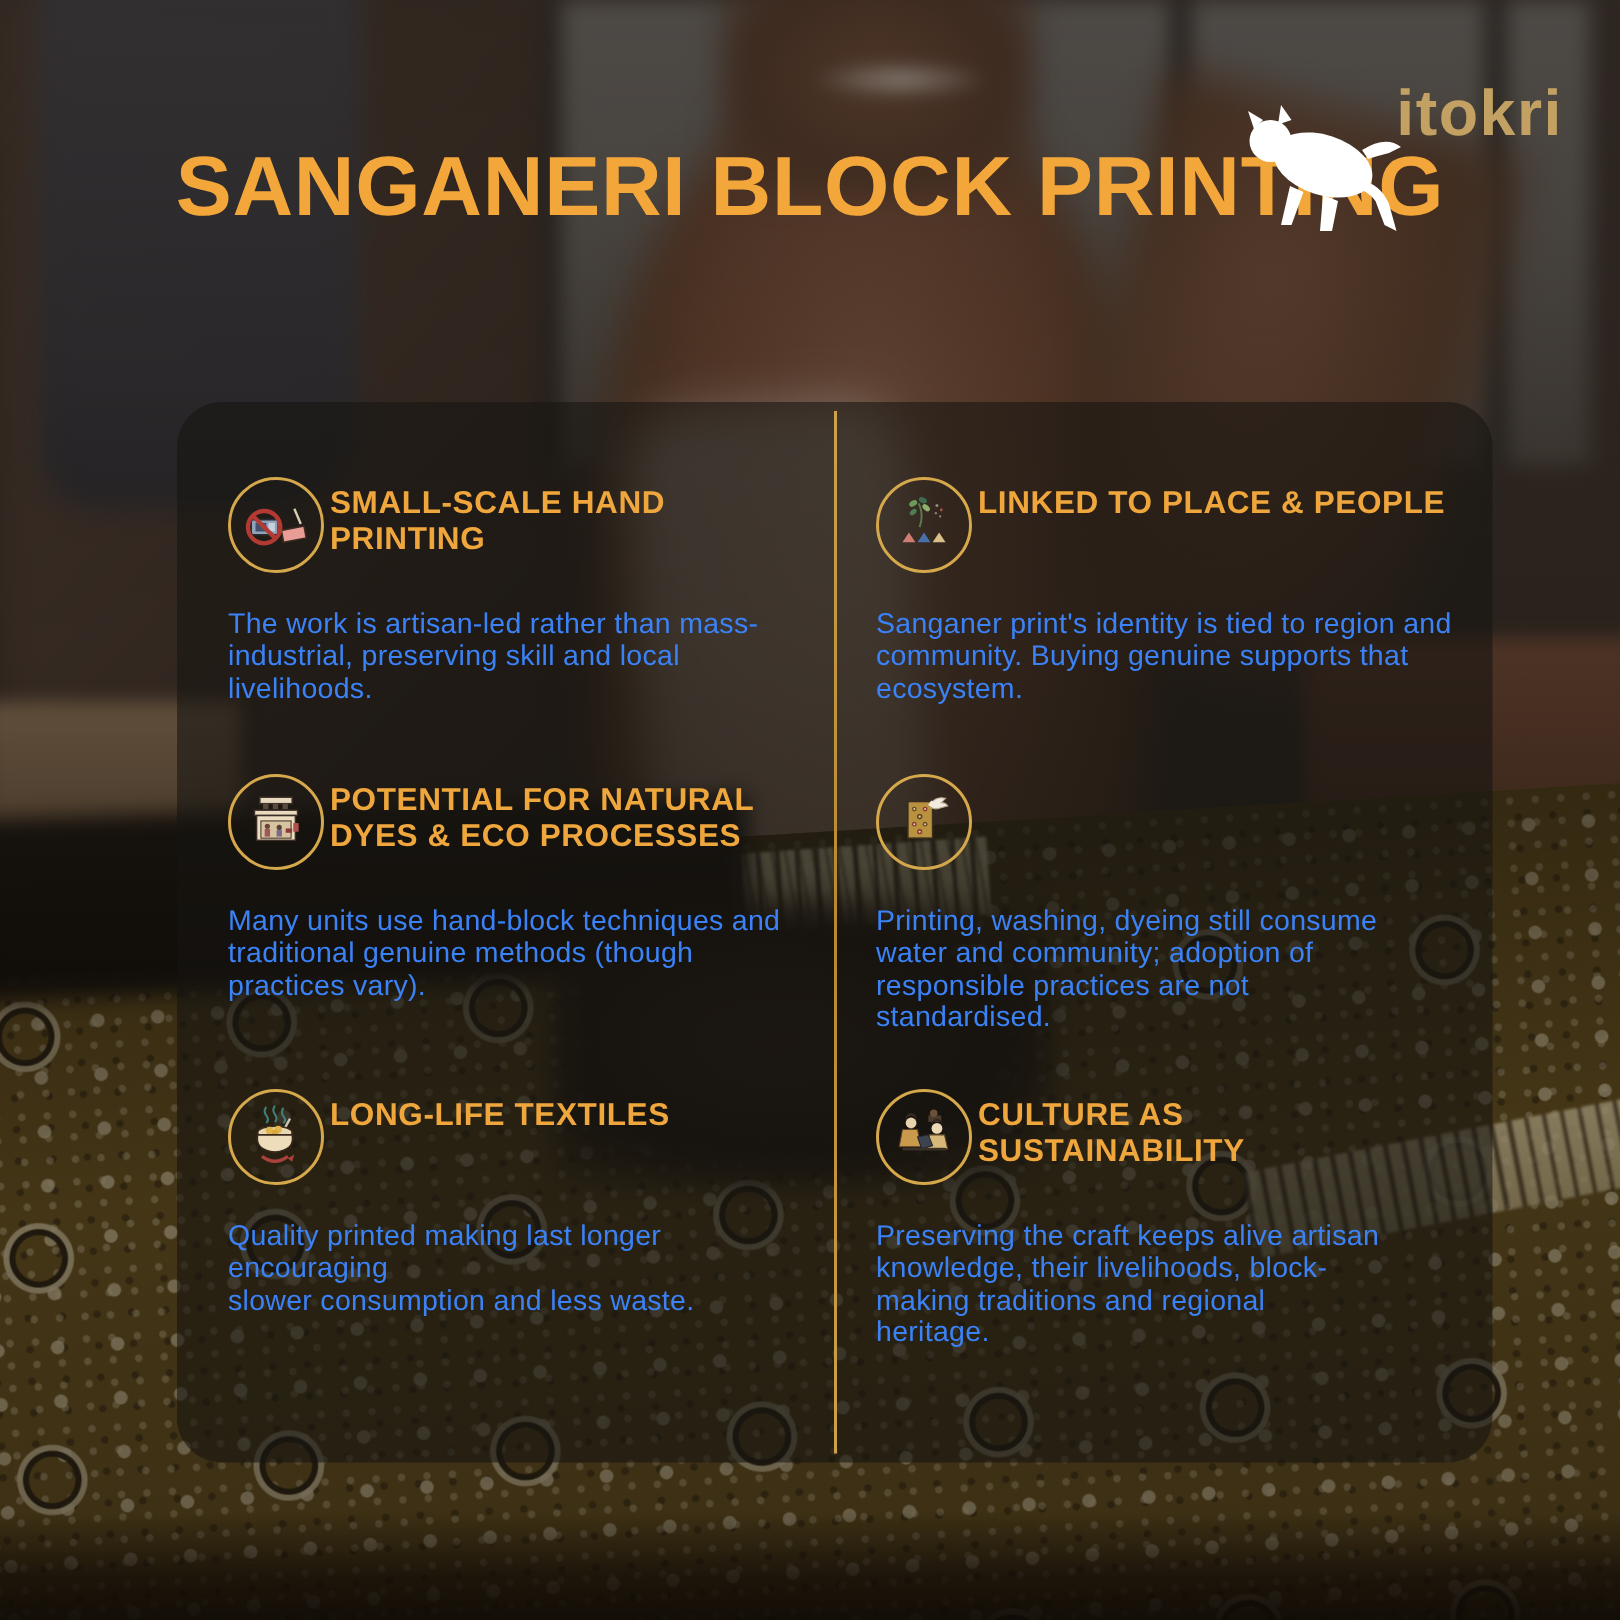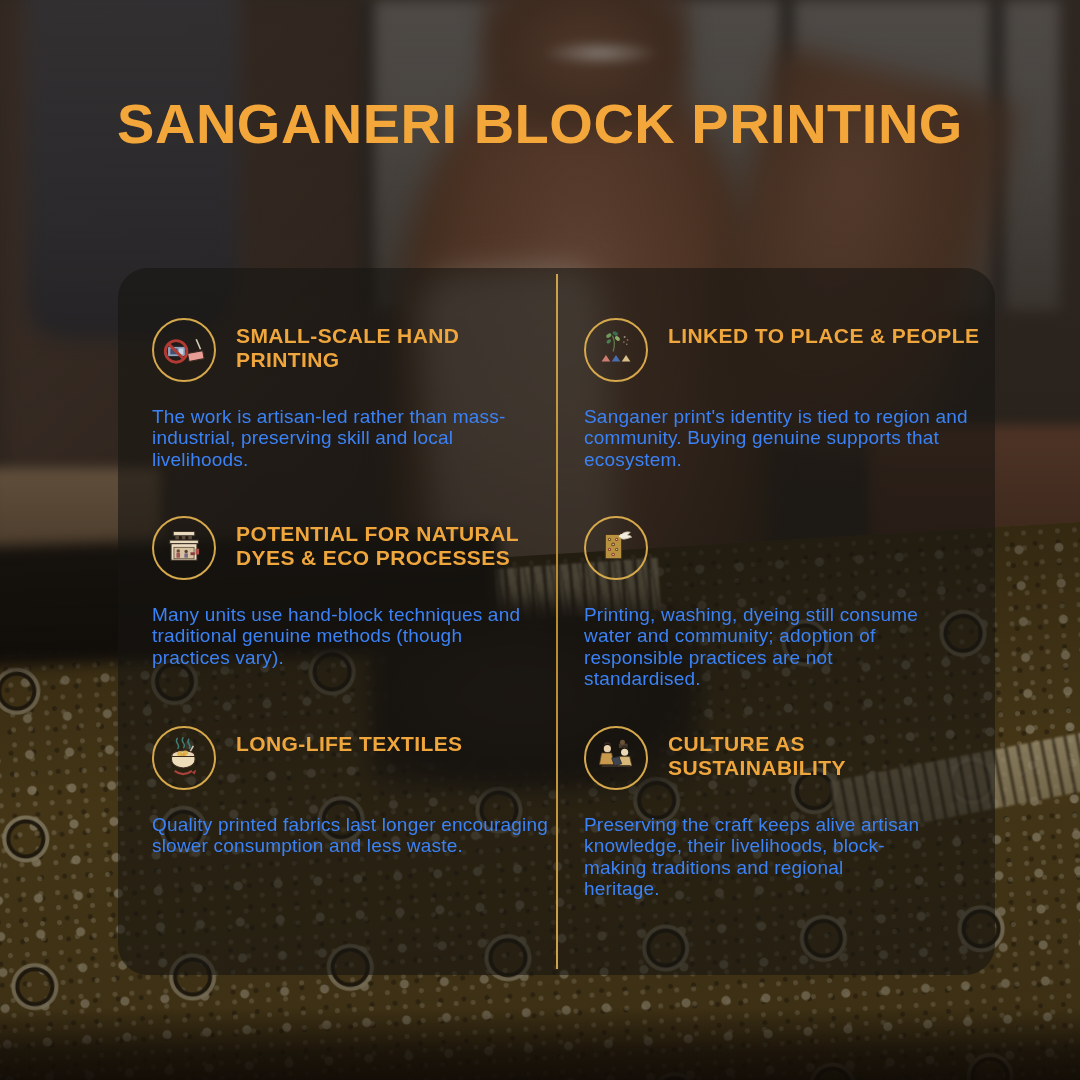--- a/index.html
+++ b/index.html
@@ -87,21 +87,21 @@
   
   .panel { position:absolute; left:118px; top:268px; width:877px; height:707px;
     background:rgba(23,20,17,.58); border-radius:30px; z-index:4; }
   .divider { position:absolute; left:438px; top:6px; bottom:6px; width:2px;
     background:linear-gradient(180deg,#cda24b 0%, #b8892f 50%, #cda24b 100%); }
   .col { position:absolute; top:50px; }
   .col-left  { left:34px;  width:398px; }
   .col-right { left:466px; width:398px; }
   .card { position:absolute; left:0; width:100%; }
   .card.r1 { top:0; } .card.r2 { top:198px; } .card.r3 { top:408px; }
-  .card-head { display:flex; align-items:flex-start; gap:20px; }
+  .card-head { display:flex; align-items:flex-start; gap:4px; }
   .icon-circle { flex:0 0 64px; width:64px; height:64px; border:2px solid #d6a84c; border-radius:50%;
     display:flex; align-items:center; justify-content:center; }
   .icon-circle svg { width:46px; height:46px; }
   .card-title { margin-top:6px; color:#EFA63C; font-size:21px; font-weight:bold;
     line-height:1.12; letter-spacing:.4px; white-space:pre-line; text-transform:uppercase; }
   .card-body { margin-top:24px; color:#3b82f6; font-size:19px; line-height:1.12;
     letter-spacing:.2px; white-space:pre-line; }
 </style>
 </head>
 <body>
@@ -125,20 +125,35 @@
   <div class="fabric-border-right"></div>
   <div class="bg-basin"></div>
   <div class="bg-hand-block"></div>
   <div class="bottom-shadow"></div>
   <div class="photo-tint"></div>
 
   <div class="title">
     <div>SANGANERI BLOCK PRINTING</div>
   </div>
 
+  <div class="logo">
+    <svg class="logo-cat" viewBox="0 0 130 105">
+      <g fill="#ffffff">
+        <ellipse cx="62" cy="48" rx="34" ry="20" transform="rotate(18 62 48)"></ellipse>
+        <circle cx="27" cy="32" r="14"></circle>
+        <path d="M16 24 l-4 -12 10 6 z"></path>
+        <path d="M32 21 l2 -13 7 10 z"></path>
+        <path d="M86 58 q14 2 20 16 l5 18 -8 -4 -6 -16 q-6 -8 -14 -8 z"></path>
+        <path d="M40 62 l-6 26 7 0 8 -22 z"></path>
+        <path d="M62 68 l-2 24 8 0 4 -20 z"></path>
+        <path d="M88 38 q16 -10 26 -2 l-8 4 q-8 2 -14 4 z"></path>
+      </g>
+    </svg>
+    <div class="logo-text">itokri</div>
+  </div>
 
   <div class="panel">
     <div class="divider"></div>
 
     <div class="col col-left">
 
       <div class="card r1">
         <div class="card-head">
           <div class="icon-circle">
             <svg viewBox="0 0 64 64">
@@ -198,21 +213,21 @@
               <circle cx="26" cy="26" r="3.5" fill="#e2b44e"></circle>
                 <circle cx="34" cy="25" r="3.5" fill="#e2b44e"></circle>
                 <circle cx="31" cy="28" r="3" fill="#d9a83c"></circle>
               <path d="M15 30 q-3 14 16 16 q19 -2 16 -16 z" fill="#eeddba" stroke="#3a2a1e" stroke-width="1.5"></path>
               <path d="M19 50 q12 9 24 0" fill="none" stroke="#a8423a" stroke-width="3"></path>
               <path d="M43 52 l6 -4 -2 7 z" fill="#a8423a"></path>
             </svg>
           </div>
           <div class="card-title">LONG-LIFE TEXTILES</div>
         </div>
-        <div class="card-body">Quality printed fabrics last longer encouraging
+        <div class="card-body">Quality printed making last longer encouraging
 slower consumption and less waste.</div>
       </div>
 
     </div>
 
     <div class="col col-right">
 
       <div class="card r1">
         <div class="card-head">
           <div class="icon-circle">

